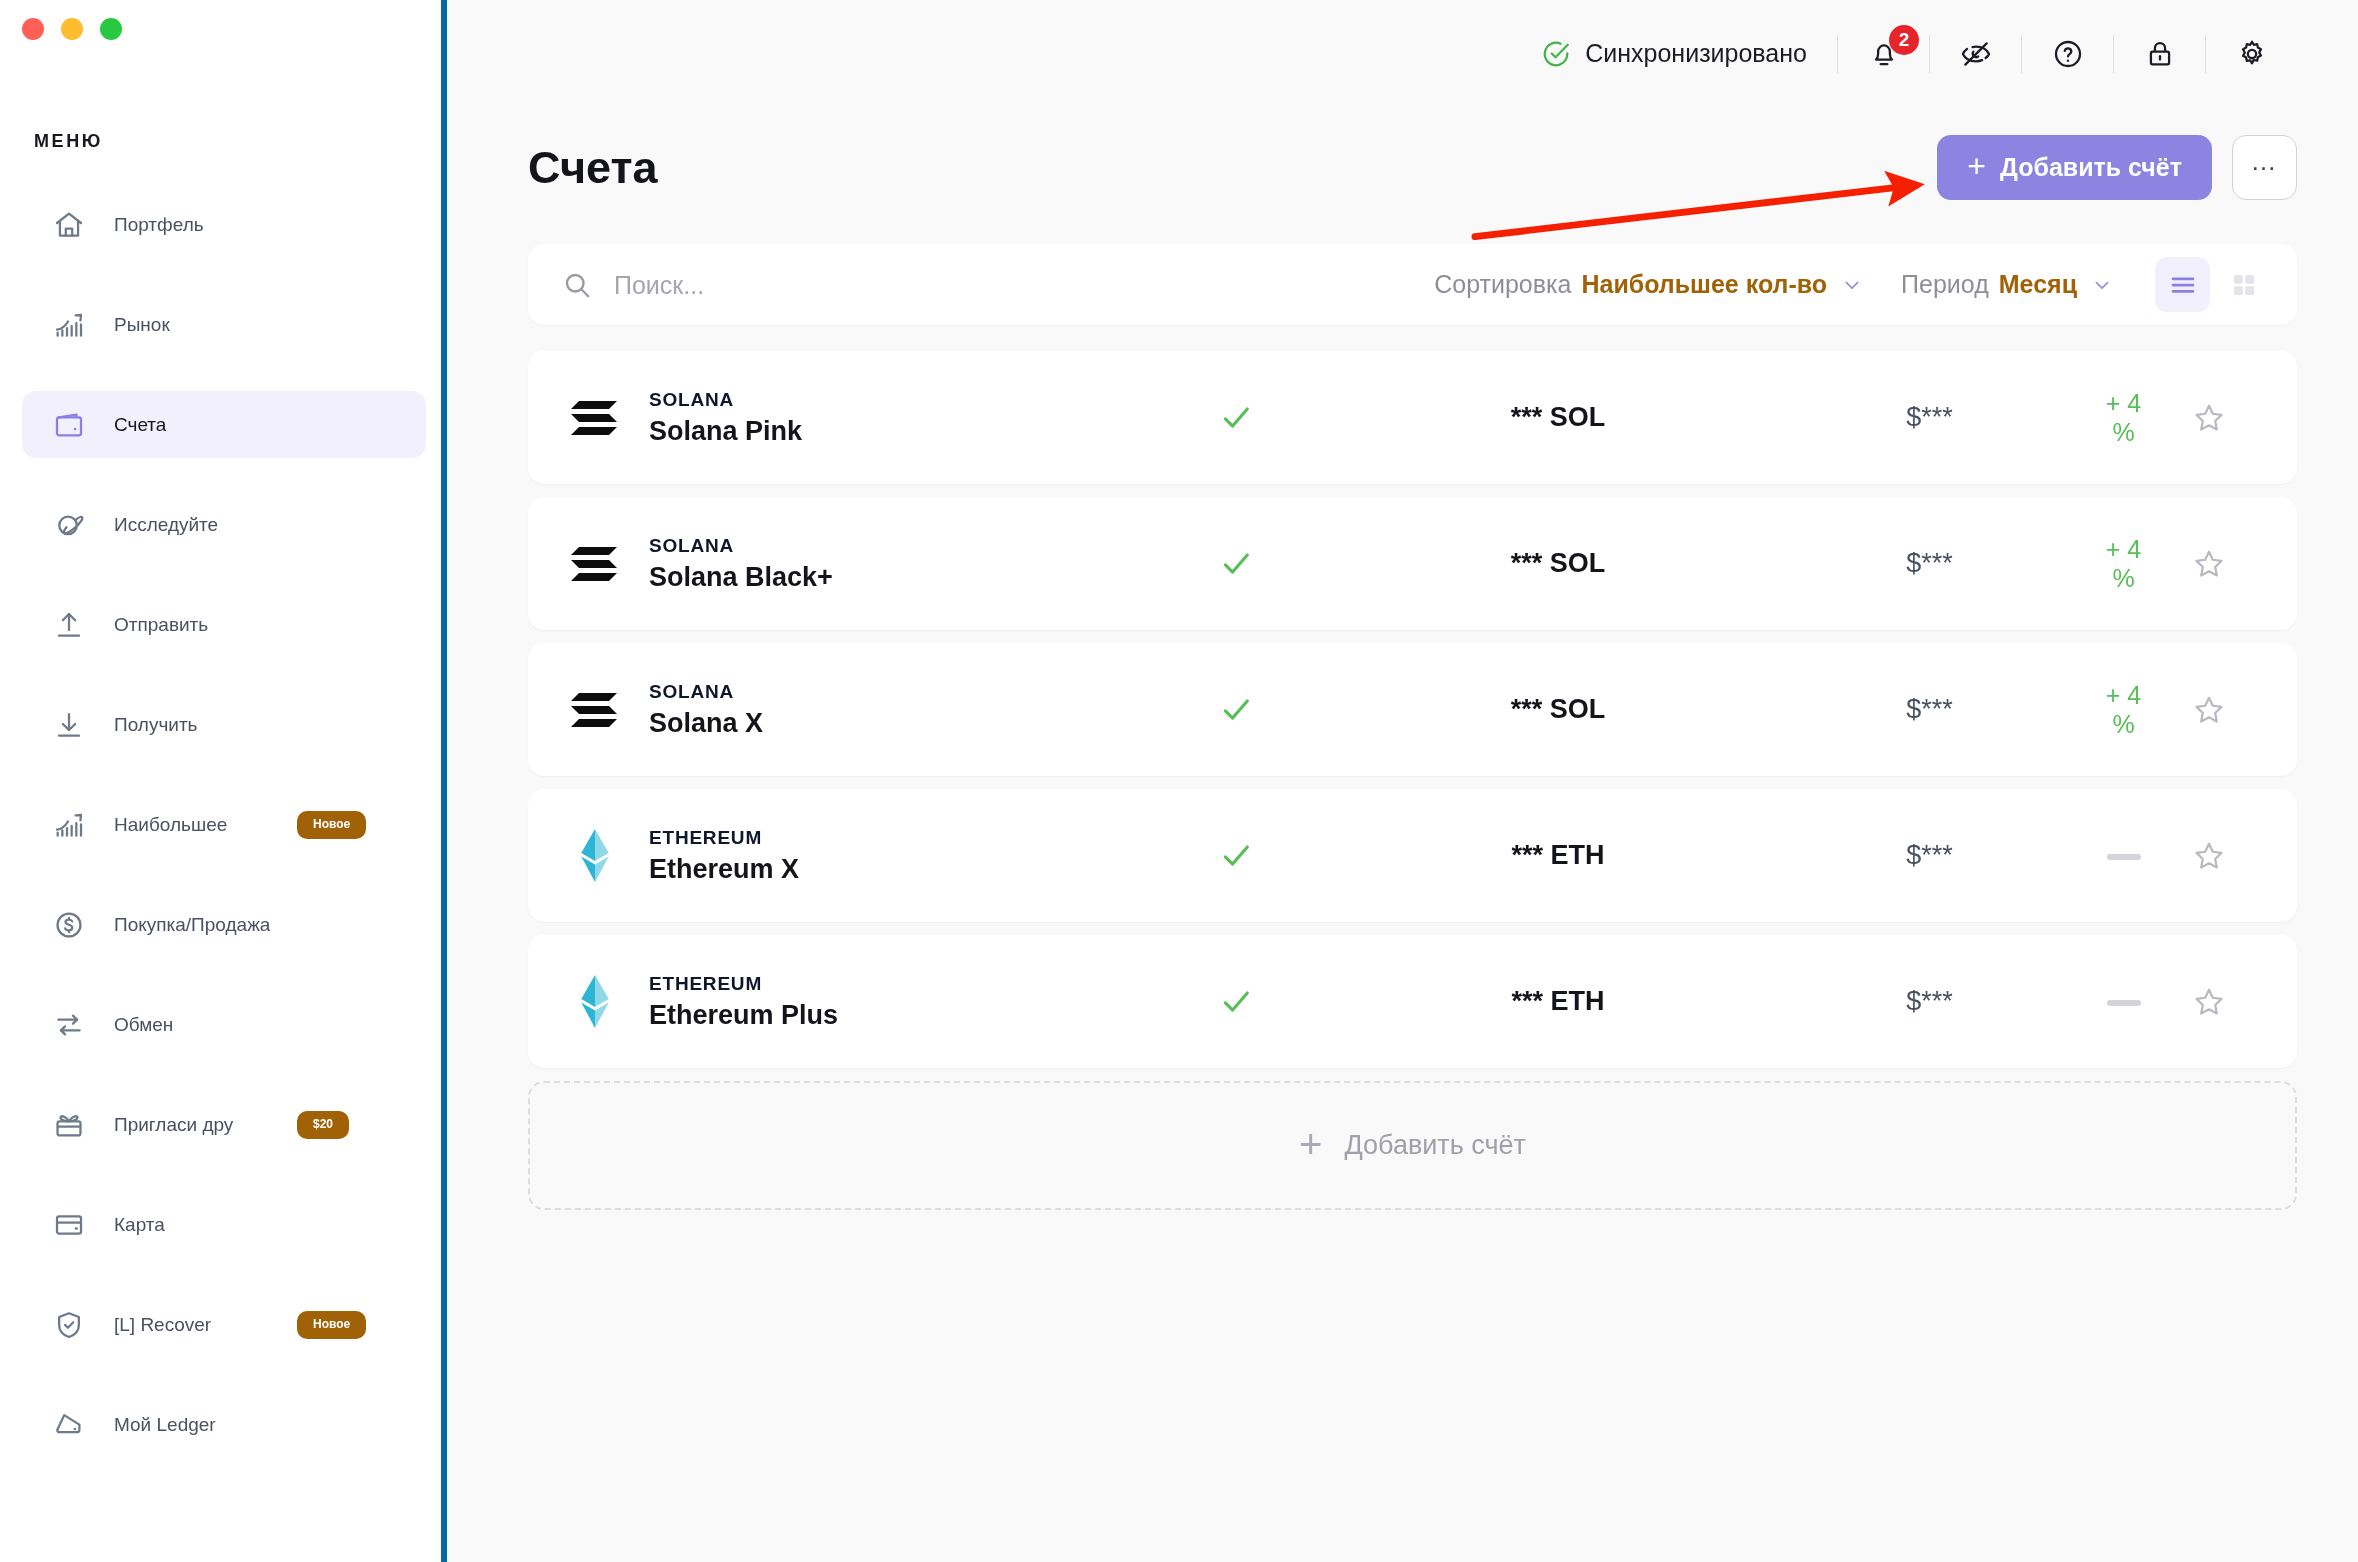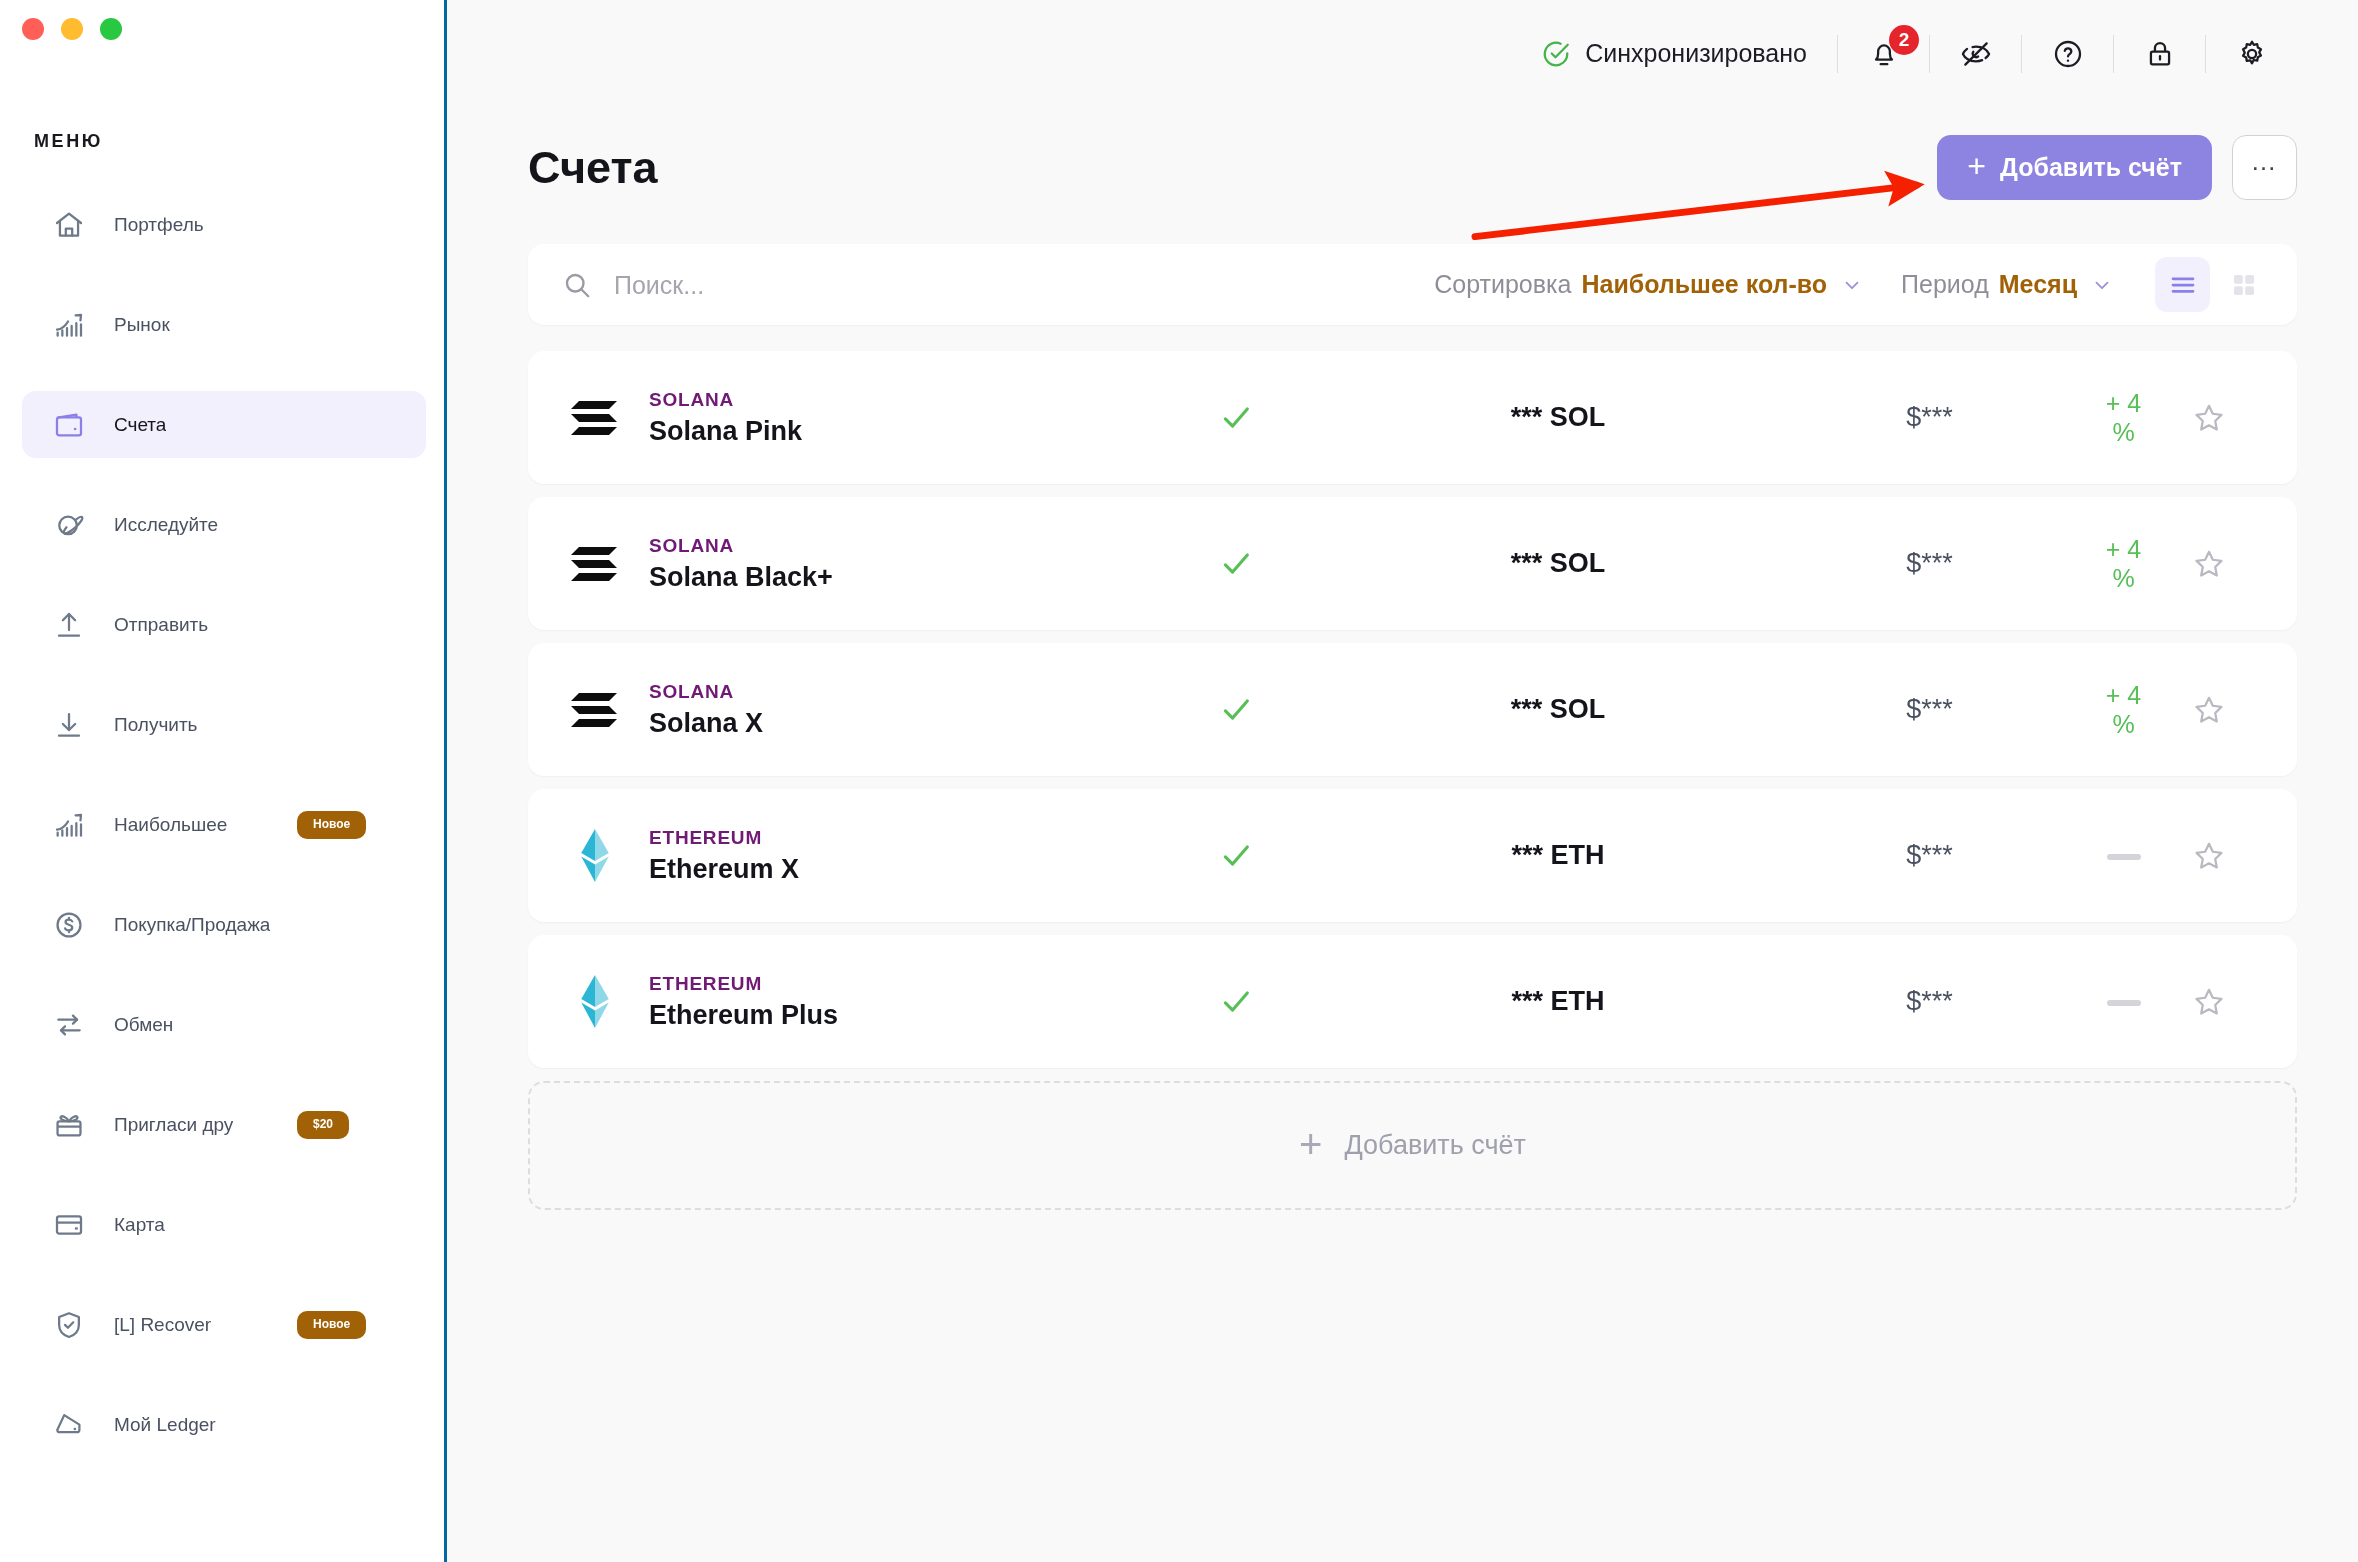--- a/index.html
+++ b/index.html
@@ -9,21 +9,21 @@
     background: #ffffff;
     font-family: "Liberation Sans", "DejaVu Sans", sans-serif;
     -webkit-font-smoothing: antialiased;
   }
   #app { position: relative; width: 2358px; height: 1562px; display: flex; }
 
   
   .sidebar {
     width: 447px; height: 1562px;
     background: #ffffff;
-    border-right: 3px solid #0369a1;
+    border-right: 6px solid #0369a1;
     position: relative;
     flex: 0 0 447px;
   }
   .traffic {
     position: absolute; top: 18px; left: 22px;
     display: flex; gap: 17px; align-items: center;
   }
   .tl { width: 22px; height: 22px; border-radius: 50%; }
   .tl.red    { background: #ff5f57; }
   .tl.yellow { background: #febc2e; }
@@ -165,21 +165,21 @@
     padding: 0 34px 0 40px;
     box-shadow: 0 1px 2px rgba(20,20,30,.045);
     cursor: pointer;
   }
   .coin { display: flex; align-items: center; gap: 28px; width: 554px; flex: 0 0 554px; }
   .coin-ico { width: 53px; height: 53px; flex: 0 0 53px; display:flex; align-items:center; justify-content:center;}
   .coin-ico svg { display: block; }
   .coin-txt { display: flex; flex-direction: column; gap: 5px; }
   .coin-ticker {
     font-size: 19px; font-weight: 600; letter-spacing: 0.8px;
-    color: #701a75; text-transform: uppercase;
+    color: #0f172a; text-transform: uppercase;
   }
   .coin-name { font-size: 27px; font-weight: 700; color: #14141b; }
   .col-check { width: 228px; flex: 0 0 228px; display: flex; justify-content: center; }
   .col-check svg { width: 34px; height: 34px; color: #57bf56; display:block; }
   .col-amount {
     width: 416px; flex: 0 0 416px; text-align: center;
     font-size: 27px; font-weight: 700; color: #14141b;
   }
   .col-fiat {
     width: 327px; flex: 0 0 327px; text-align: center;

